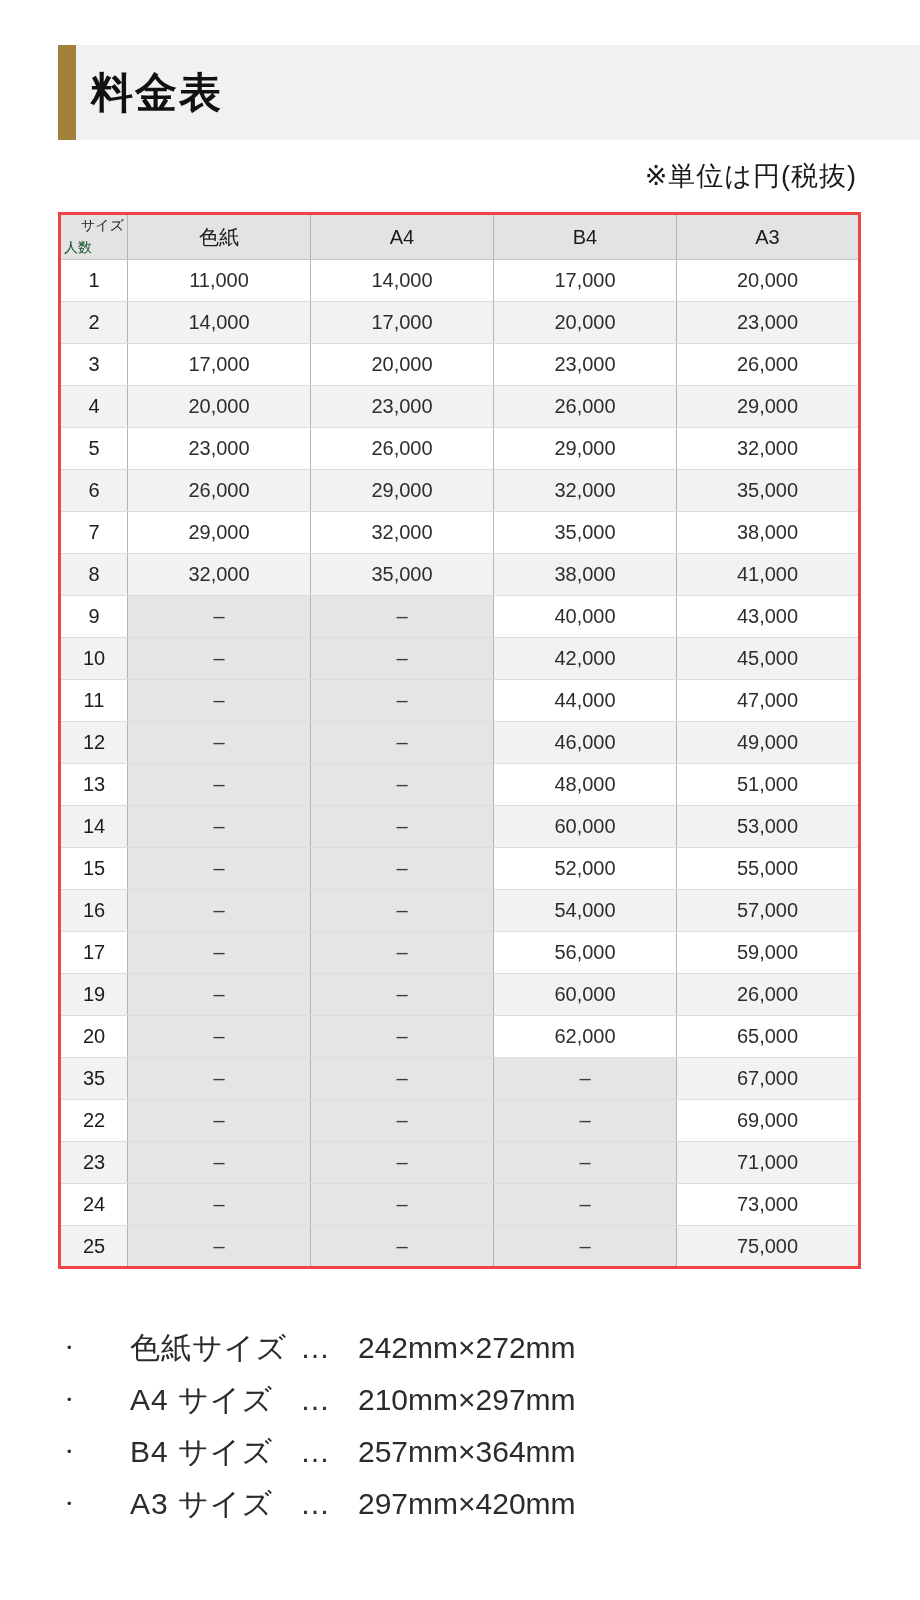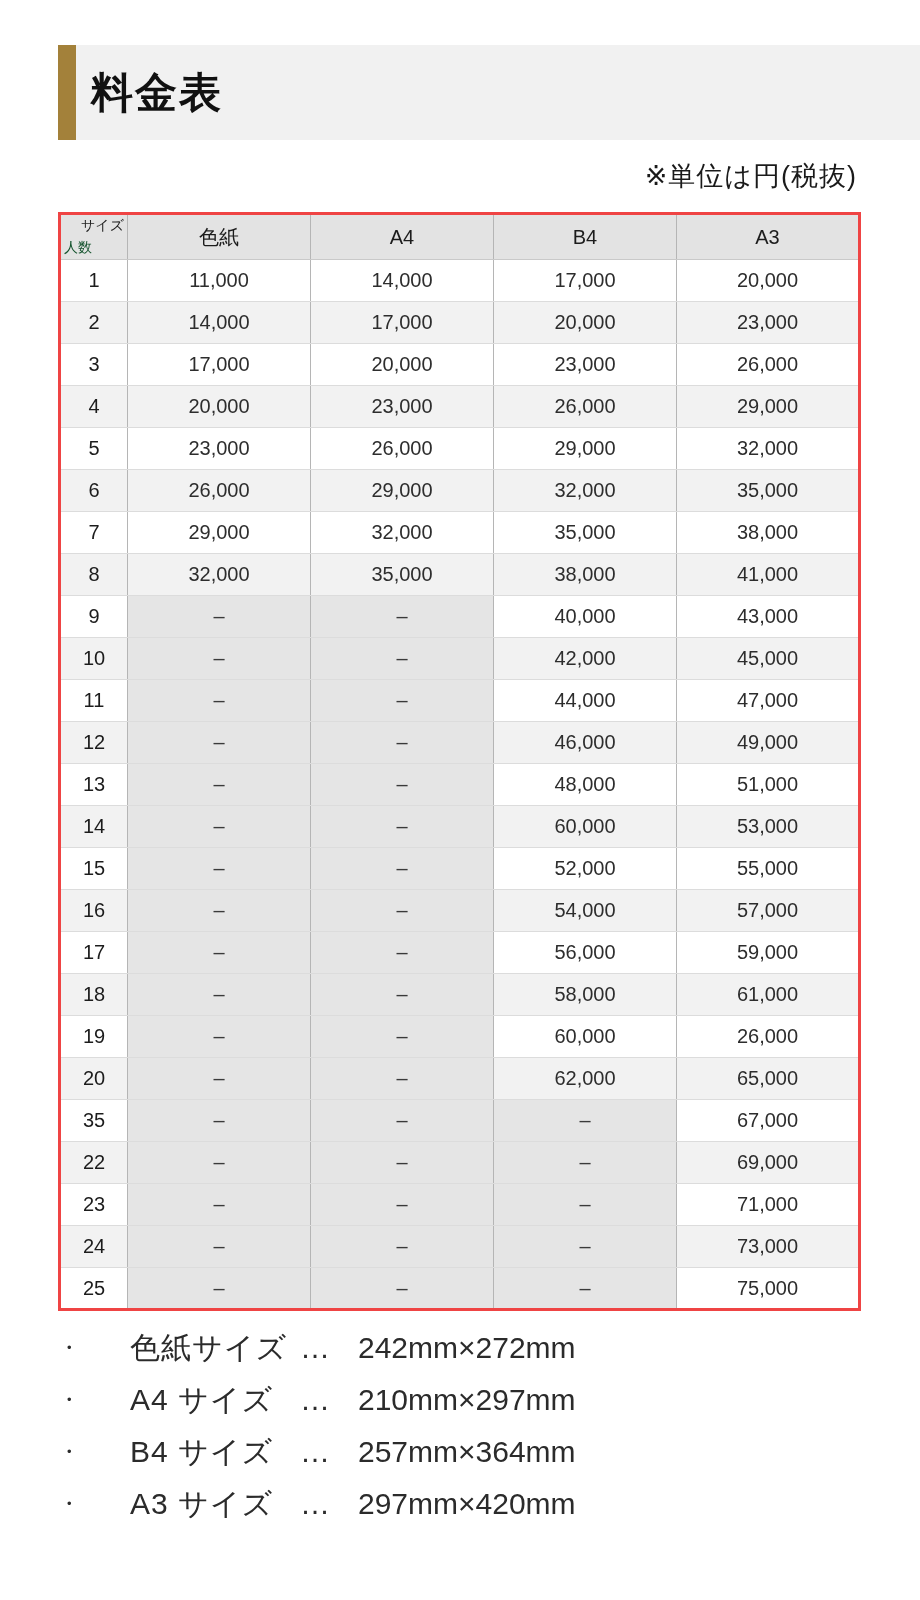--- a/index.html
+++ b/index.html
@@ -242,27 +242,20 @@
           <td>57,000</td>
         </tr>
         <tr>
       <td class="num">17</td>
     <td class="empty">–</td>
           <td class="empty">–</td>
           <td>56,000</td>
           <td>59,000</td>
         </tr>
         <tr>
-      <td class="num">18</td>
-    <td class="empty">–</td>
-          <td class="empty">–</td>
-          <td>58,000</td>
-          <td>61,000</td>
-        </tr>
-        <tr>
       <td class="num">19</td>
     <td class="empty">–</td>
           <td class="empty">–</td>
           <td>60,000</td>
           <td>26,000</td>
         </tr>
         <tr>
       <td class="num">20</td>
     <td class="empty">–</td>
           <td class="empty">–</td>

